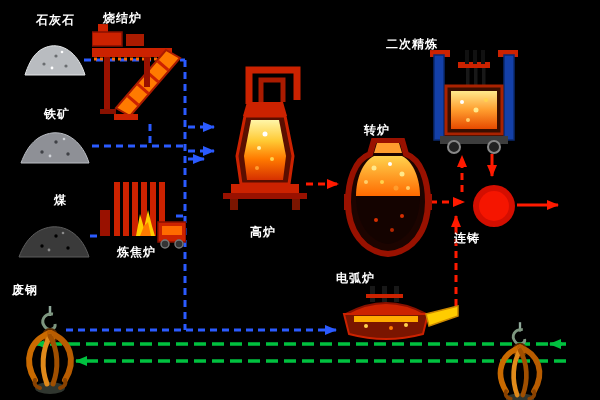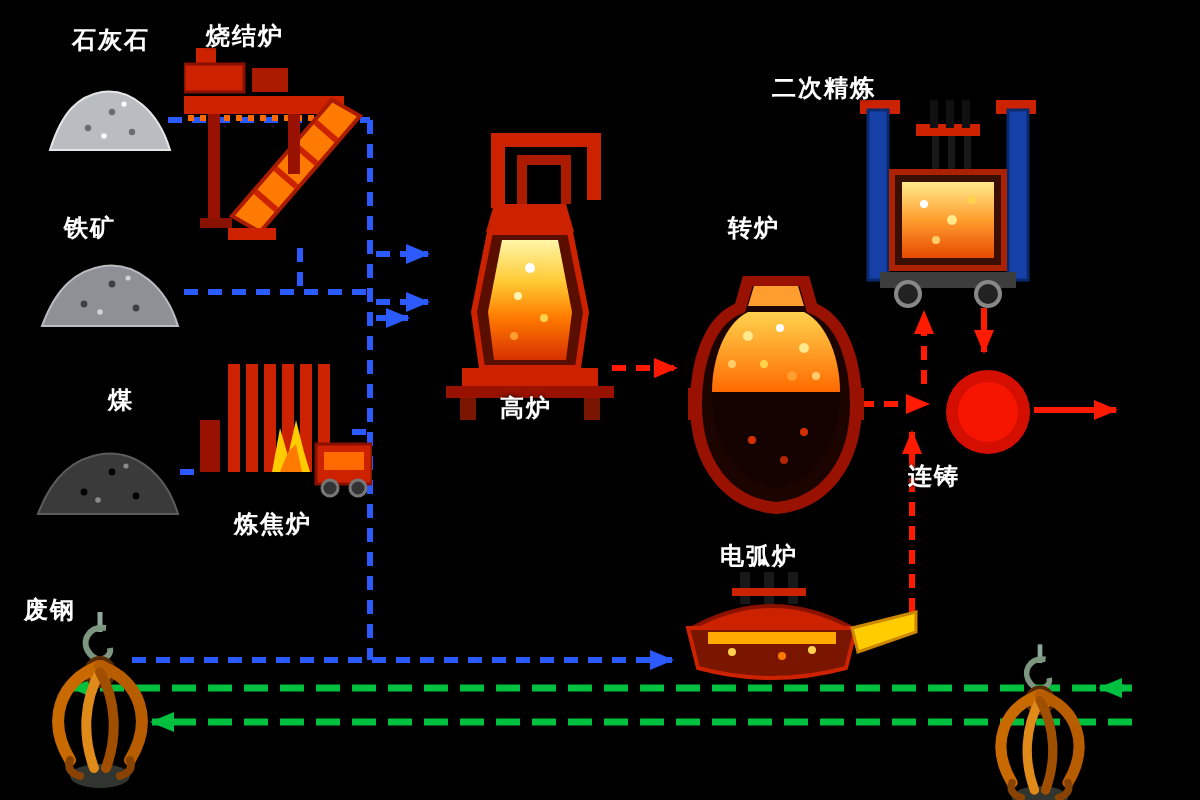--- a/index.html
+++ b/index.html
@@ -244,23 +244,23 @@
   <svg class="abs" style="left:20px;top:306px" width="60" height="96" viewBox="0 0 60 96">
     <use href="#clawShape"></use>
   </svg>
 
   <svg class="abs" style="left:492px;top:322px" width="56" height="90" viewBox="0 0 60 96">
     <use href="#clawShape"></use>
   </svg>
 
   <div class="label" style="left:36px;top:12px">石灰石</div>
   <div class="label" style="left:103px;top:10px">烧结炉</div>
-  <div class="label" style="left:32px;top:106px">铁矿</div>
+  <div class="label" style="left:44px;top:106px">铁矿</div>
   <div class="label" style="left:54px;top:192px">煤</div>
-  <div class="label" style="left:117px;top:254px">炼焦炉</div>
-  <div class="label" style="left:250px;top:196px">高炉</div>
-  <div class="label" style="left:364px;top:106px">转炉</div>
+  <div class="label" style="left:117px;top:244px">炼焦炉</div>
+  <div class="label" style="left:250px;top:224px">高炉</div>
+  <div class="label" style="left:364px;top:122px">转炉</div>
   <div class="label" style="left:386px;top:36px">二次精炼</div>
   <div class="label" style="left:454px;top:230px">连铸</div>
-  <div class="label" style="left:360px;top:270px">电弧炉</div>
-  <div class="label" style="left:12px;top:297px">废钢</div>
+  <div class="label" style="left:336px;top:270px">电弧炉</div>
+  <div class="label" style="left:12px;top:282px">废钢</div>
 
 </div>
 
 </body></html>

